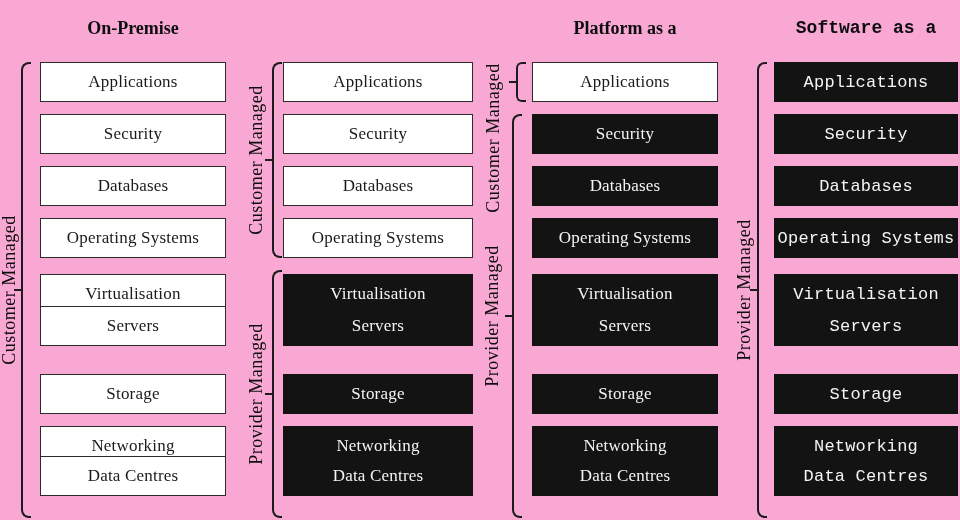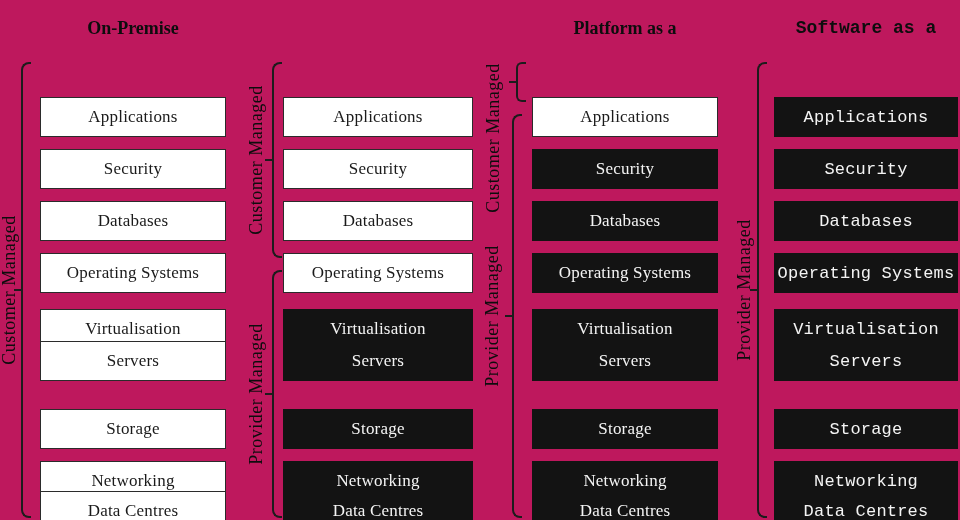--- a/index.html
+++ b/index.html
@@ -1,30 +1,30 @@
 <!DOCTYPE html>
 <html><head>
 <meta charset="utf-8">
 <style>
   html,body{margin:0;padding:0;background:#ffffff;}
   .canvas{
-    position:relative;width:960px;height:520px;background:#be185d;overflow:hidden;
+    position:relative;width:960px;height:520px;background:#f9a8d4;overflow:hidden;
     font-family:"Liberation Serif","DejaVu Serif",serif;color:#111;
   }
   
   .title{
     position:absolute;top:2px;height:52px;
     display:flex;flex-direction:column;align-items:center;justify-content:center;
     text-align:center;font-weight:700;font-size:18px;line-height:21px;color:#0d0d0d;
   }
   
   .bx{
     position:absolute;height:40px;box-sizing:border-box;
     display:flex;align-items:center;justify-content:center;
-    font-size:17px;letter-spacing:0.2px;margin-top:35px;
+    font-size:17px;letter-spacing:0.2px;
   }
   .bx.cust{background:#ffffff;border:1.5px solid #2b2b2b;color:#1a1a1a;}
   .bx.prov{background:#131313;border:1.5px solid #131313;color:#f4f4f4;}
   
   .c1{left:40px;width:186px;}
   .c2{left:283px;width:190px;}
   .c3{left:532px;width:186px;justify-content:center;}
   .c4{left:774px;width:184px;font-family:Liberation Mono, monospace;}
   
   .r0{top:62px}.r1{top:114px}.r2{top:166px}.r3{top:218px}.r4{top:274px}

